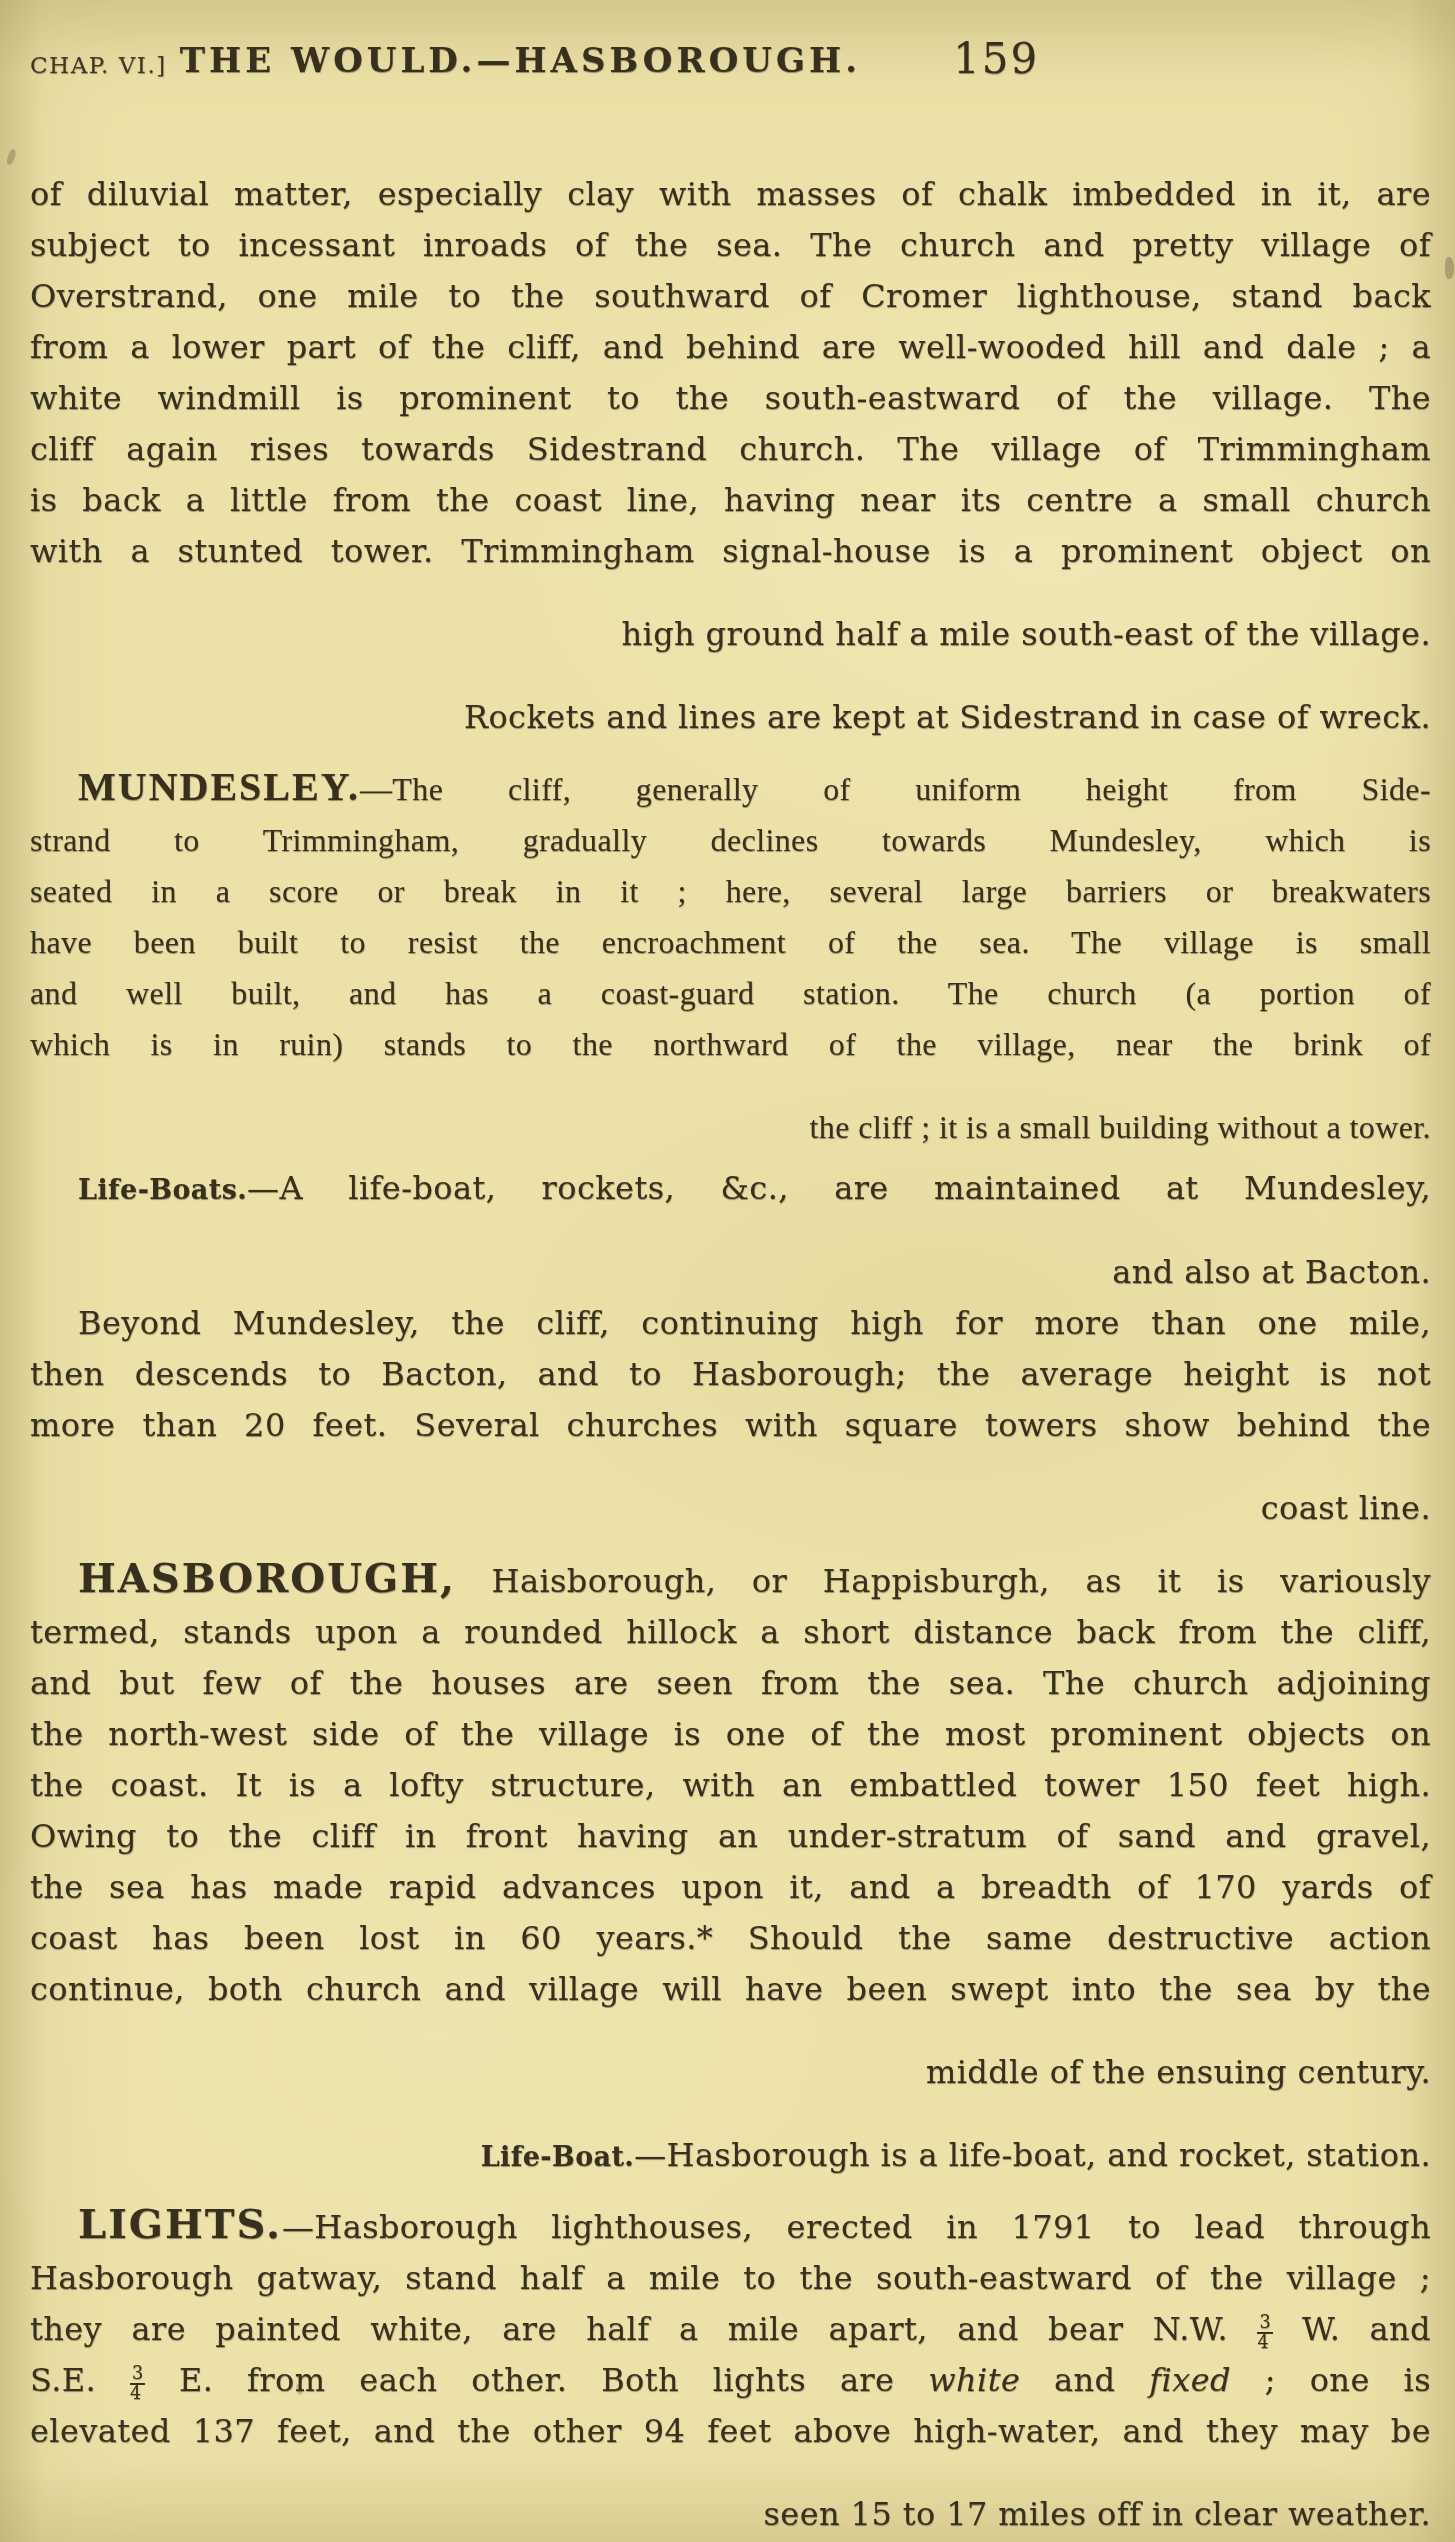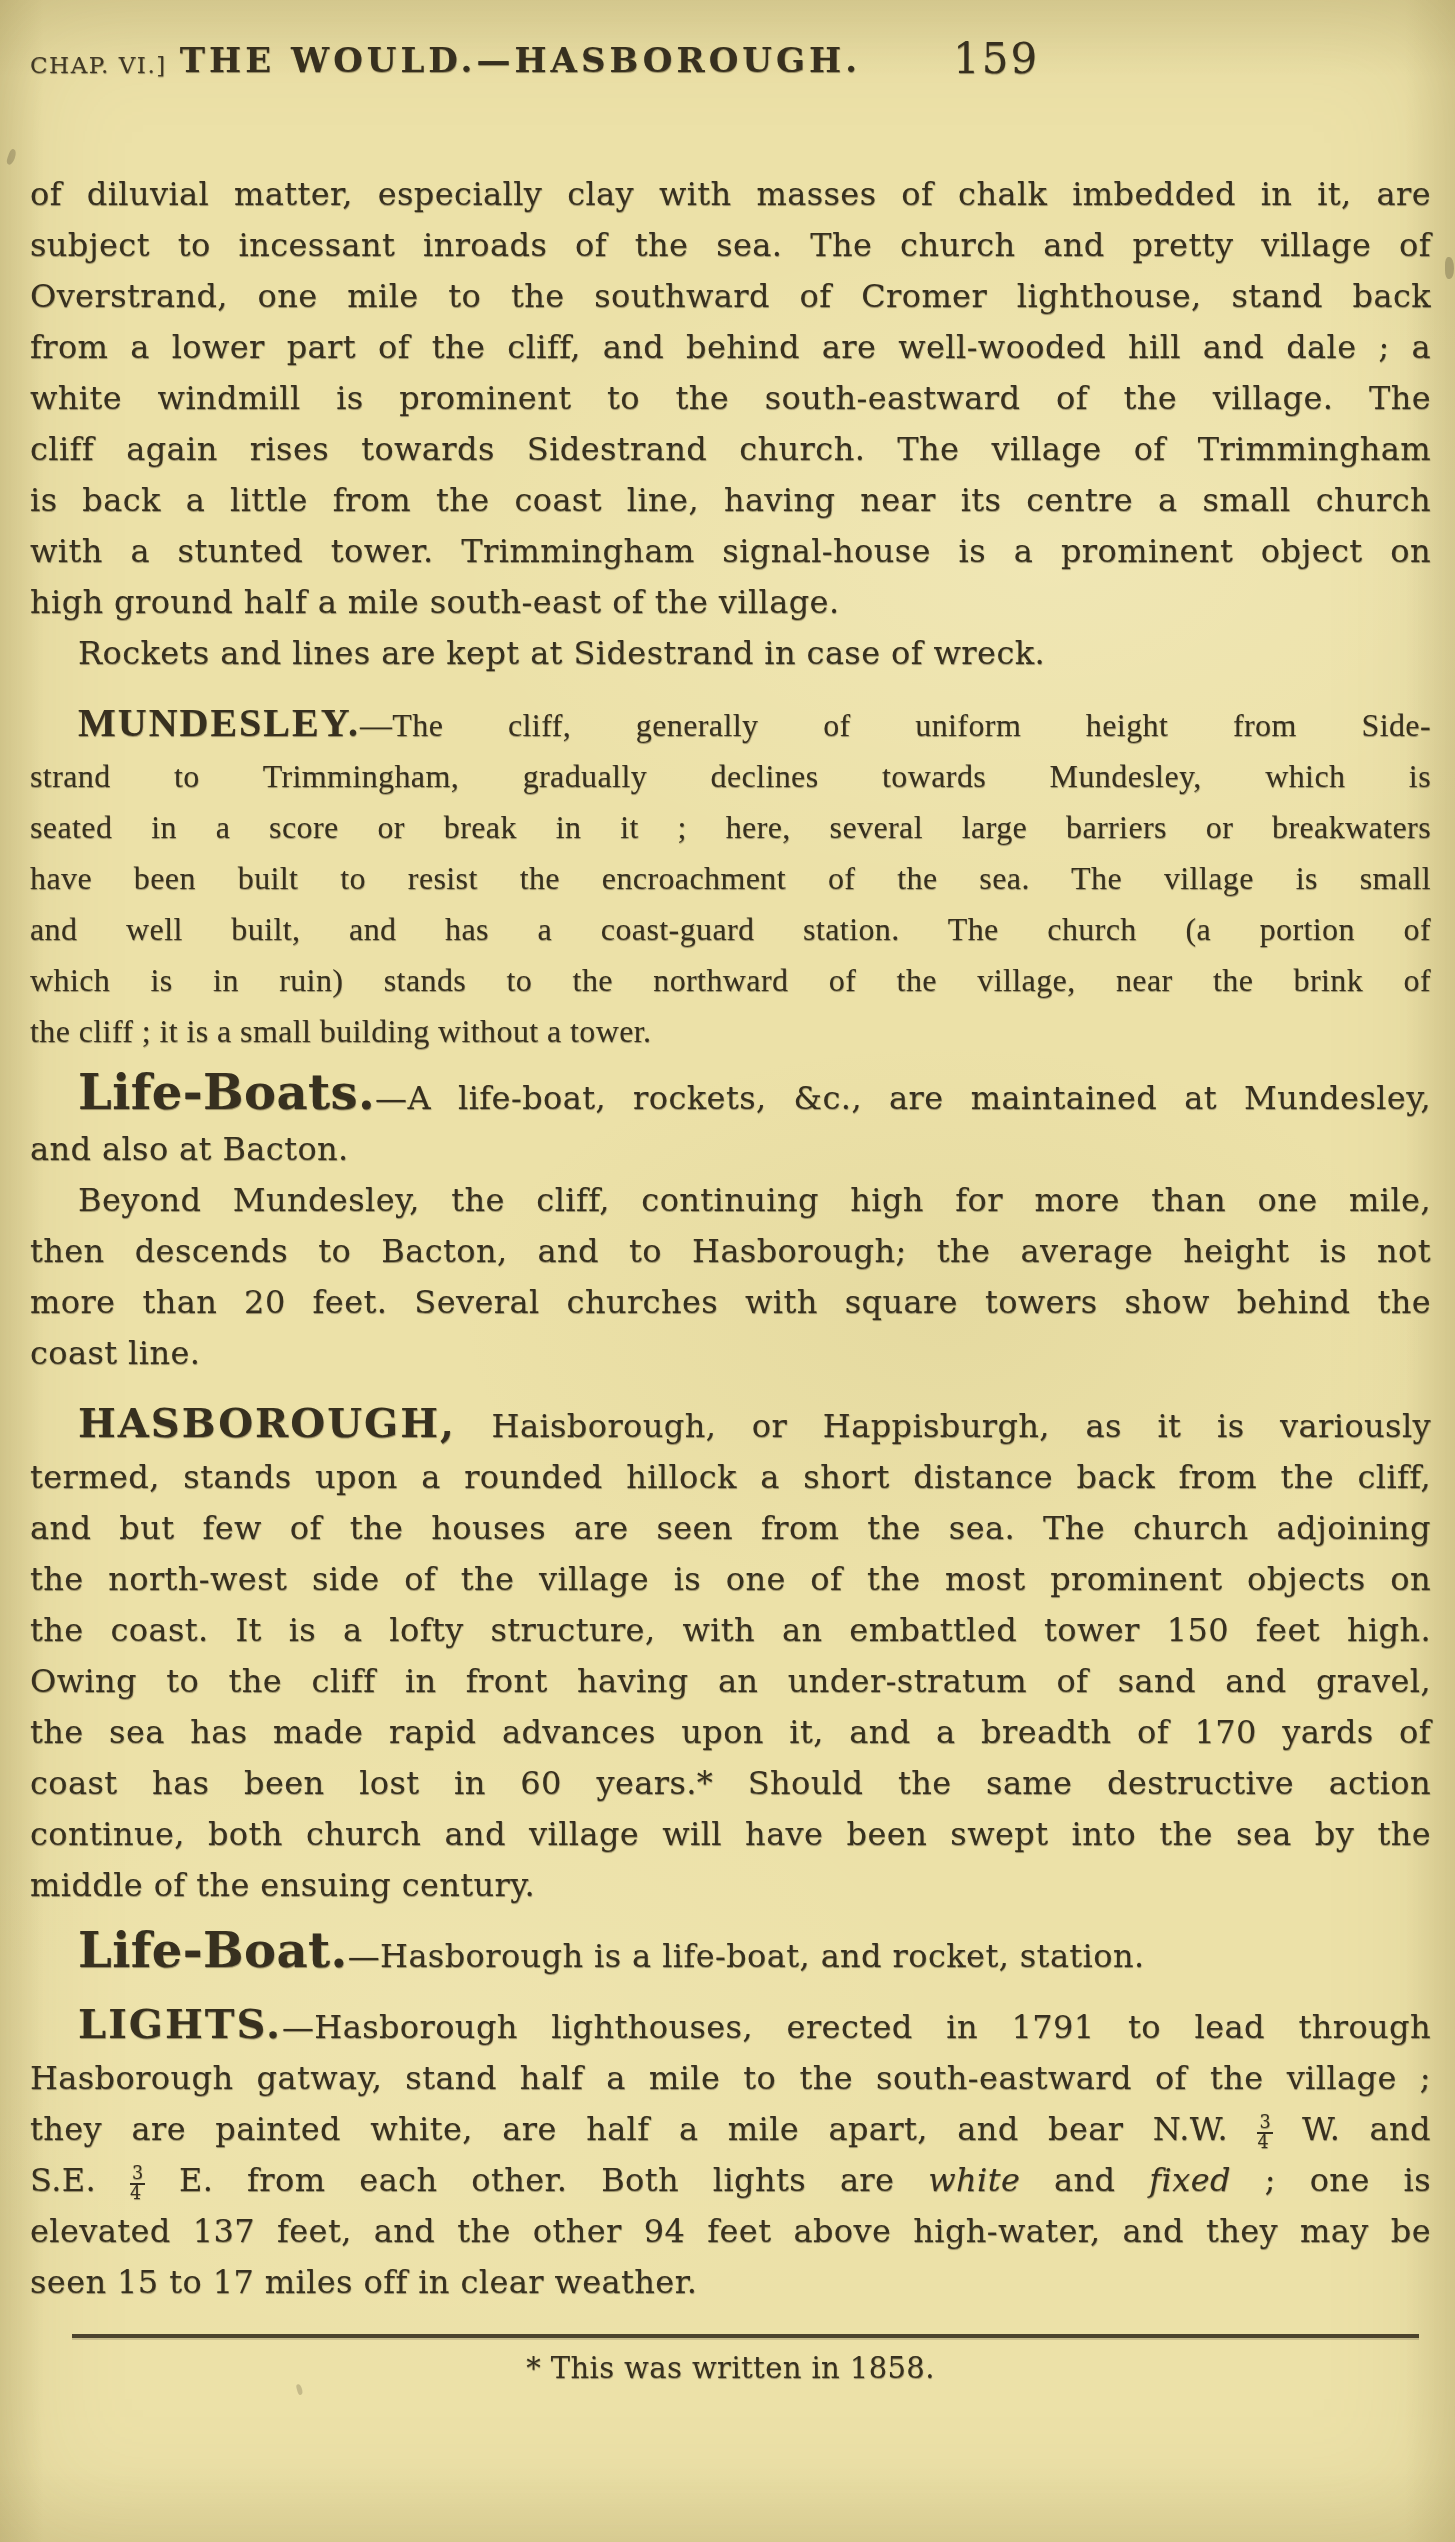--- a/index.html
+++ b/index.html
@@ -24,24 +24,24 @@
 
   
   .chapter-label{position:absolute;left:30px;top:52px;font-size:23px;letter-spacing:1.5px;color:rgba(55,48,31,0.92);}
   .running-title{position:absolute;left:174px;top:40px;width:687px;text-align:right;font-size:34px;font-weight:bold;letter-spacing:4px;}
   .page-number{position:absolute;left:953px;top:34px;font-size:42px;letter-spacing:2px;}
 
   
   .body-text{position:absolute;left:30px;top:169px;width:1401px;font-size:32px;line-height:51px;letter-spacing:0.4px;}
   .para{margin:0;}
   .line{text-align:justify;text-align-last:justify;}
-  .line.no-just{text-align:left;text-align-last:auto;}
+  .line.no-just{text-align:right;text-align-last:auto;margin-top:32px;}
   .line.indent{text-indent:48px;}
   .seg-n{}
-  .seg-b{font-weight:bold;font-size:48px;}
+  .seg-b{font-weight:bold;font-size:27px;}
   .seg-bc{font-weight:bold;font-size:40px;letter-spacing:2px;}
   .seg-i{font-style:italic;}
   .frac{display:inline-block;text-align:center;font-size:0.55em;line-height:1.02;vertical-align:-0.45em;letter-spacing:0;}
   .frac .num{display:block;border-bottom:2px solid currentColor;padding:0 2px;}
   .frac .den{display:block;}
 
   
   .footnote-block{margin-top:26px;}
   .footnote-rule{border:0;border-top:4px solid rgba(48,40,24,0.85);box-shadow:0 2px 0 rgba(48,40,24,0.18);margin:0 12px 0 42px;}
   .footnote-text{margin-top:10px;text-align:center;font-size:29px;line-height:40px;text-align-last:auto;}

